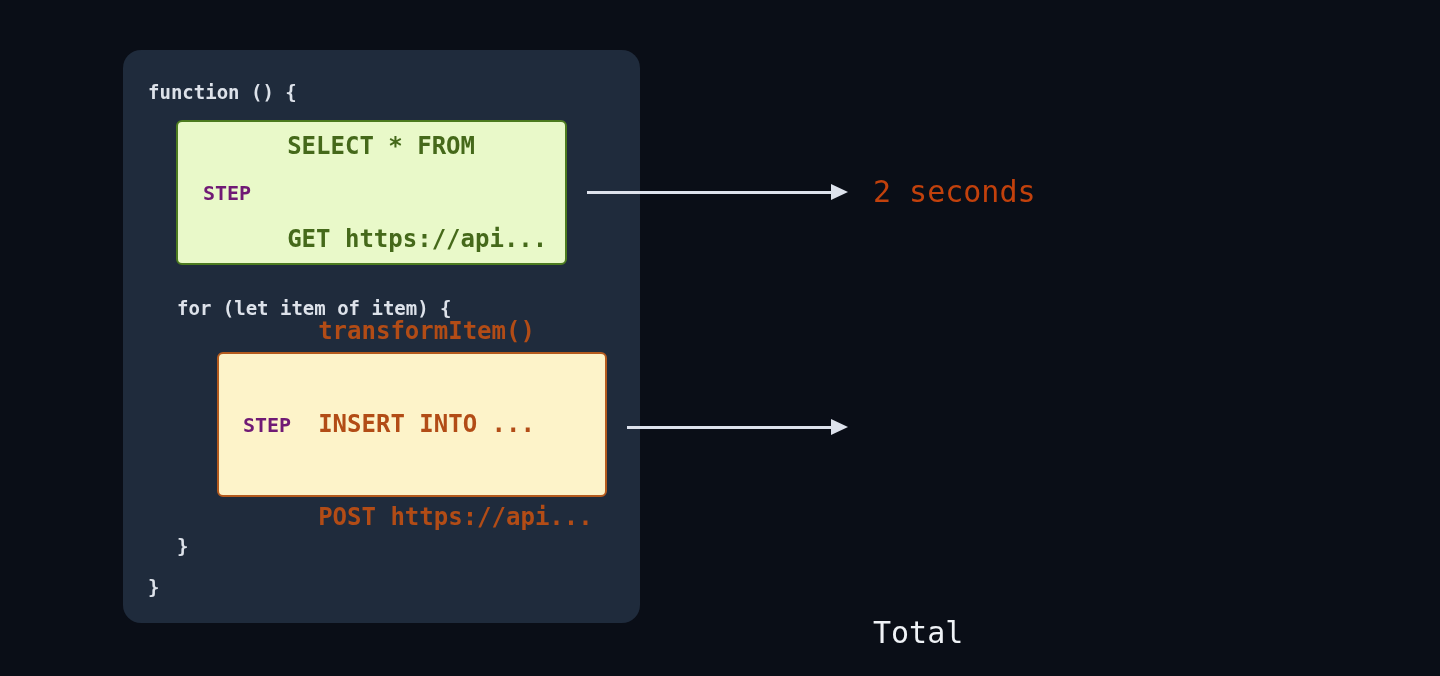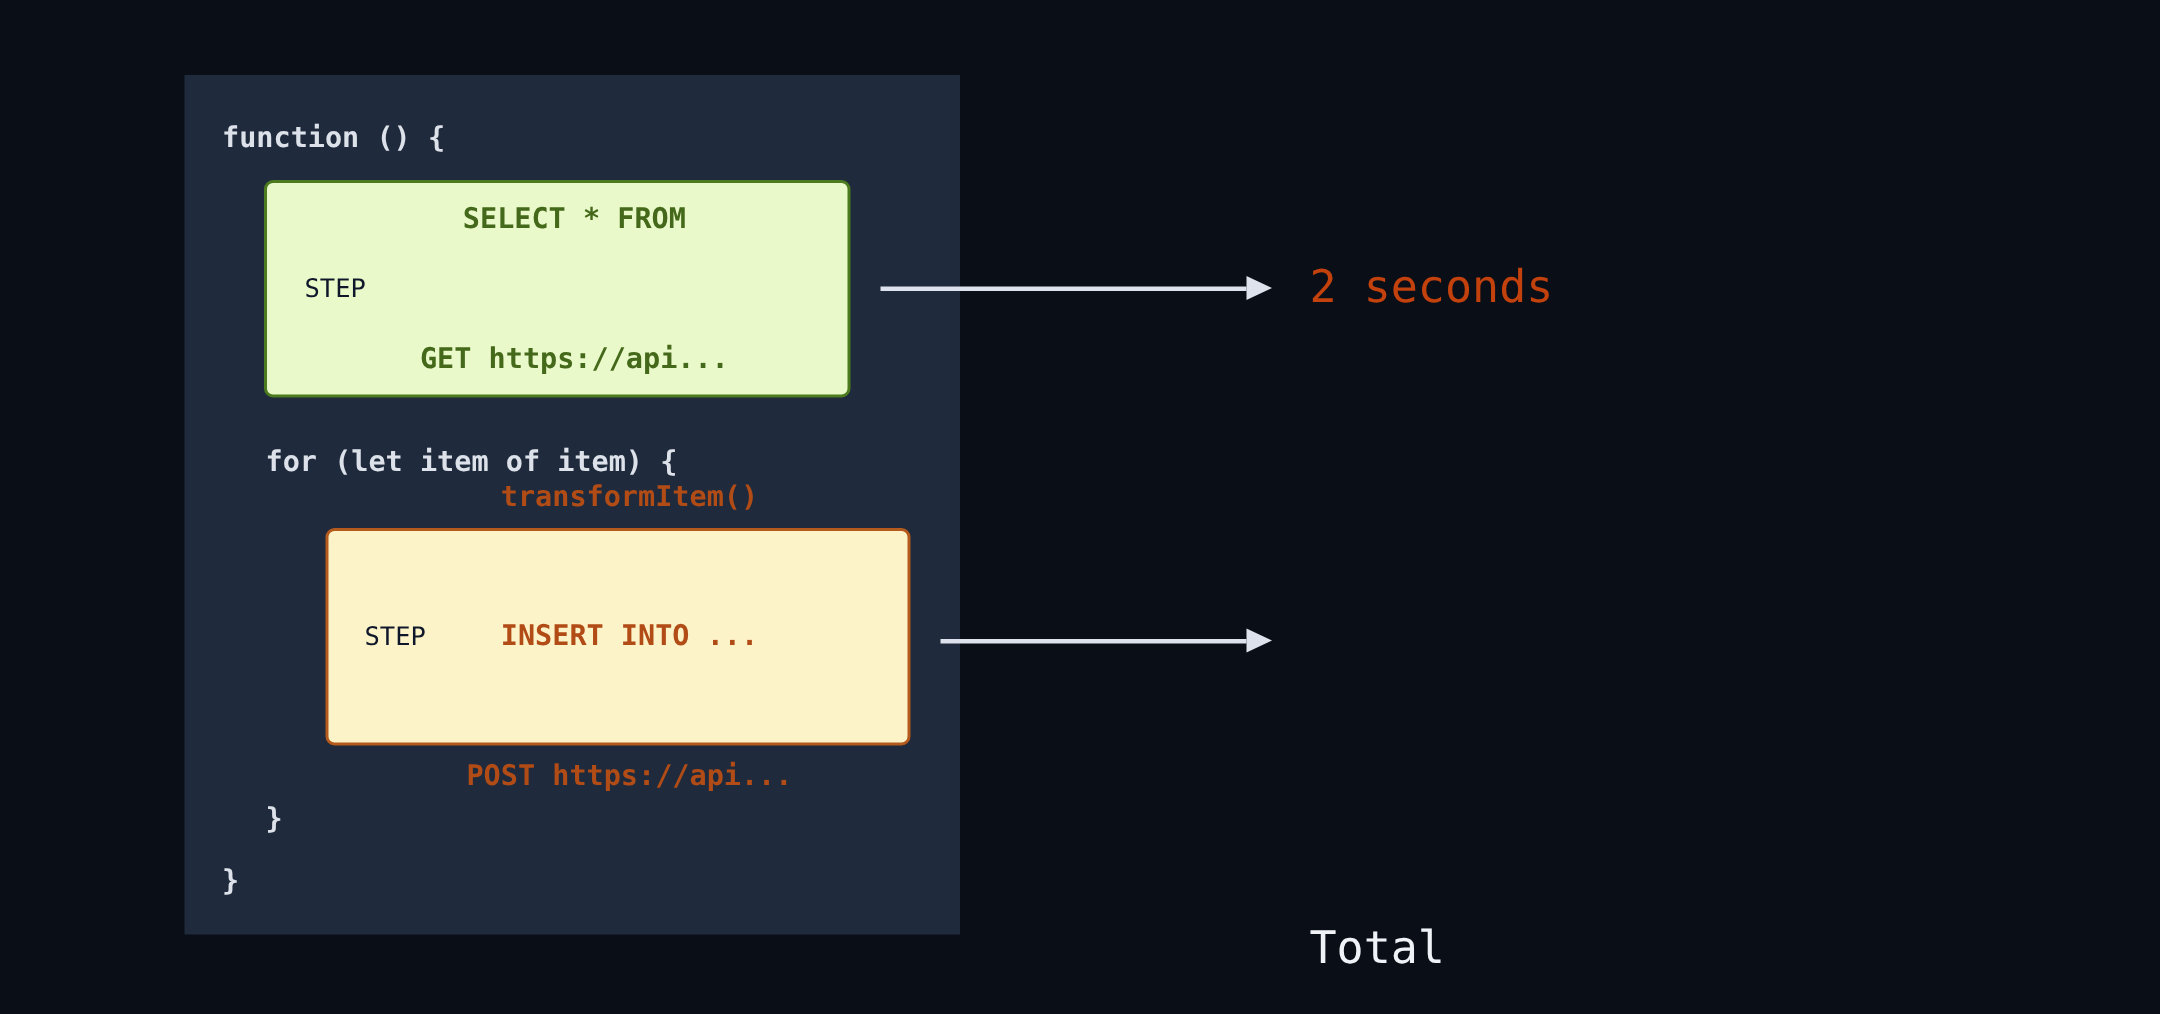--- a/index.html
+++ b/index.html
@@ -10,21 +10,21 @@
     height: 676px;
     background: #0a0e17;
     overflow: hidden;
     font-family: "DejaVu Sans Mono", "Liberation Mono", monospace;
   }
   .panel {
     position: absolute;
     left: 123px; top: 50px;
     width: 517px; height: 573px;
     background: #1f2b3c;
-    border-radius: 0;
+    border-radius: 18px;
   }
   .code-line {
     position: absolute;
     font-size: 19px;
     font-weight: bold;
     color: #dde2ea;
     line-height: 26px;
     white-space: pre;
   }
   .fn-open   { left: 25px; top: 29px; }
@@ -44,33 +44,32 @@
     background: #e9f9c9;
     border: 2px solid #4c7b1f;
   }
   .step-box.load {
     left: 94px; top: 302px;
     width: 390px; height: 145px;
     background: #fdf3c9;
     border: 2px solid #b45a1d;
   }
   .step-label {
-    font-size: 17px;
-    font-weight: normal;
-    color: #0f172a;
+    font-size: 20px;
+    font-weight: bold;
+    color: #701a75;
     white-space: pre;
   }
   .extract .step-label { margin-left: 25px; }
   .load    .step-label { margin-left: 24px; }
   .step-lines {
-    font-size: 19px;
+    font-size: 24px;
     font-weight: bold;
     line-height: 31px;
     white-space: pre;
-    text-align: center;
   }
   .extract .step-lines { margin-left: 36px; color: #45691a; }
   .load    .step-lines { margin-left: 27px; color: #b24c16; }
 
   .arrow {
     position: absolute;
     display: flex;
     align-items: center;
     height: 28px;
   }

